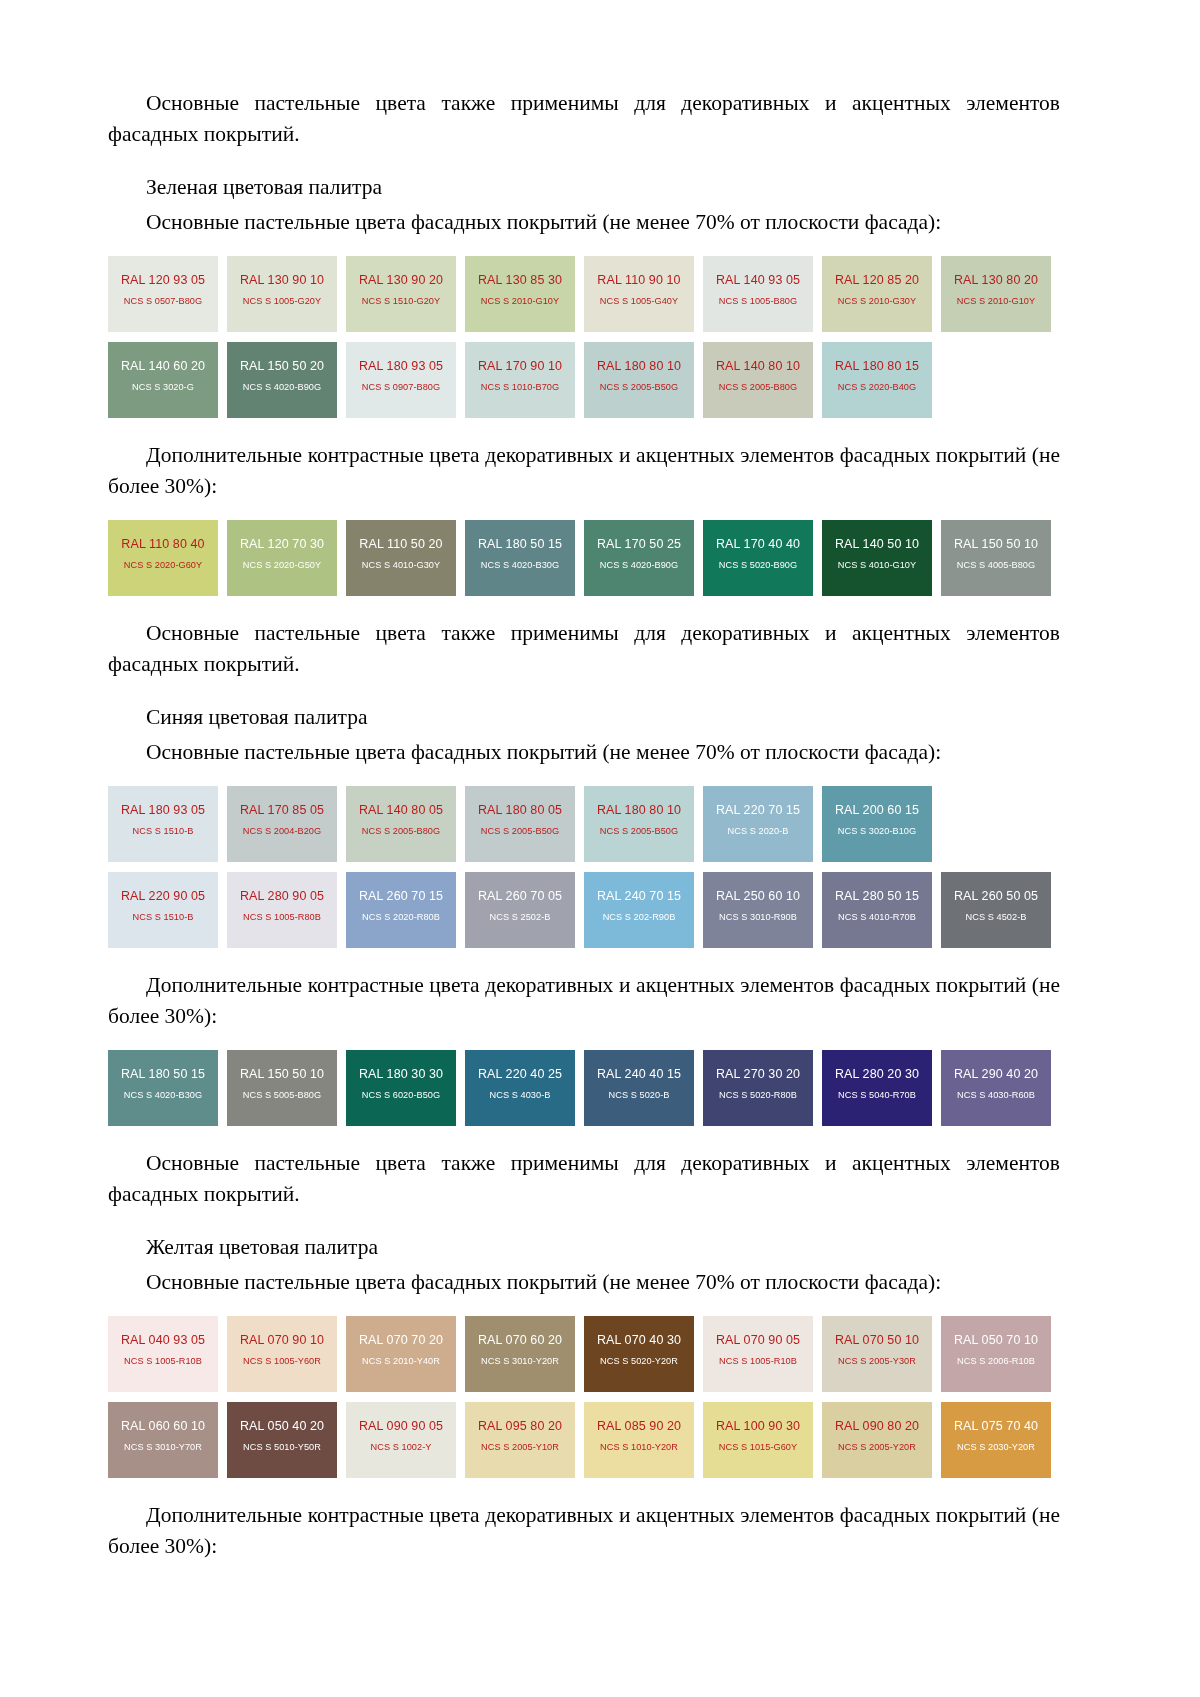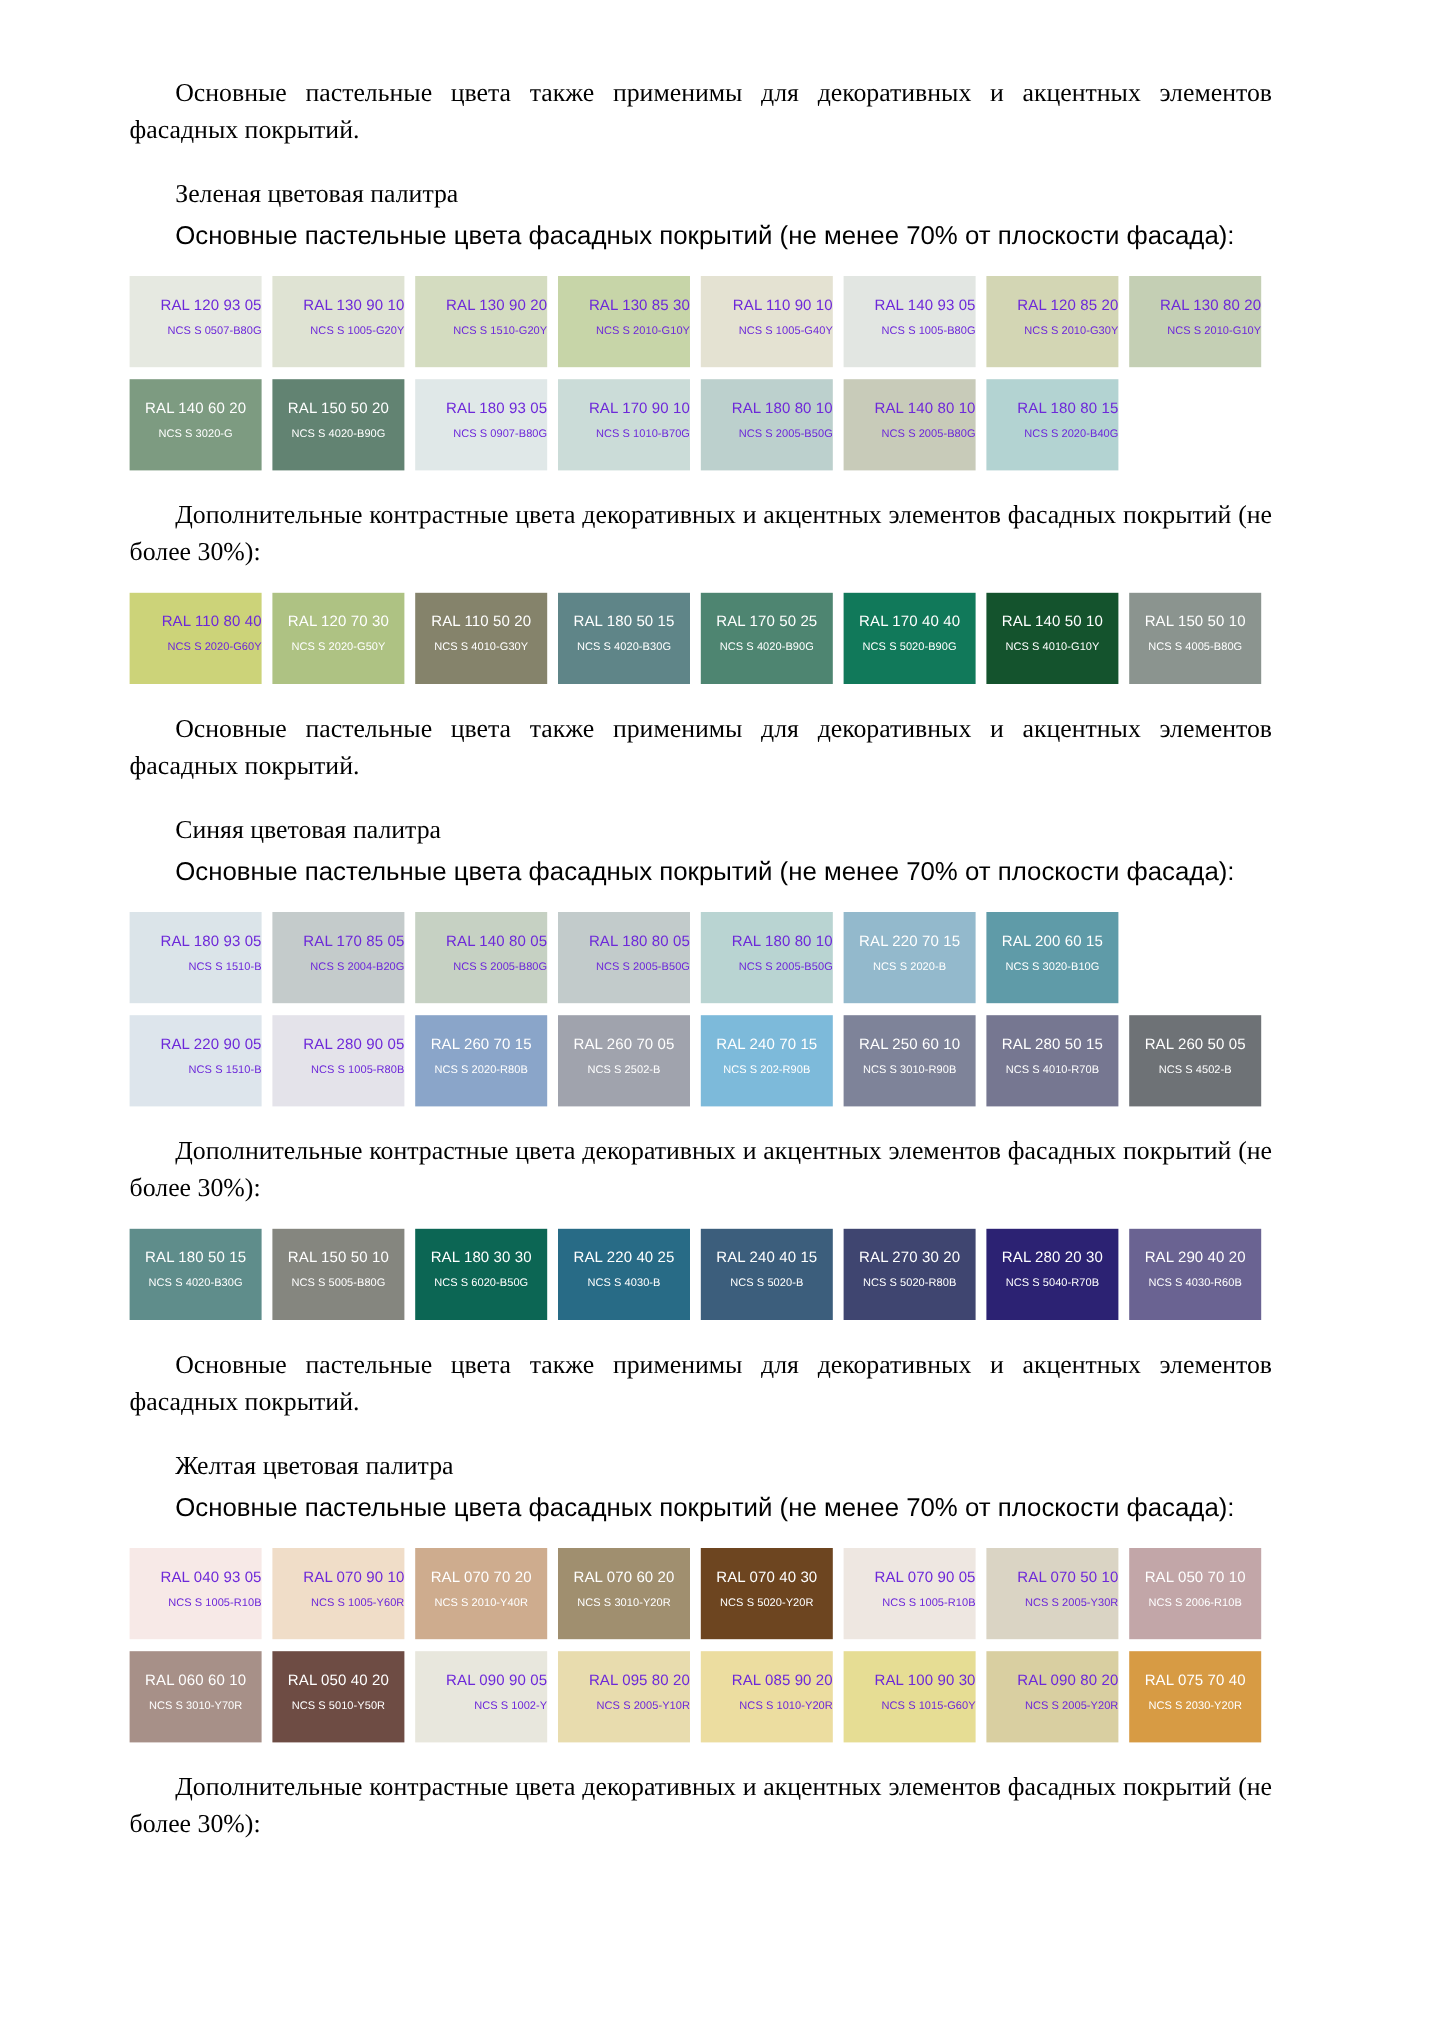--- a/index.html
+++ b/index.html
@@ -18,21 +18,21 @@
   .page {
     position: relative;
     width: 1200px;
     height: 1697px;
     padding: 0;
     box-sizing: border-box;
   }
   .content {
     position: absolute;
     left: 108px;
-    top: 62px;
+    top: 88px;
     width: 952px;
   }
   p.para {
     margin: 0 0 0 0;
     font-size: 21.5px;
     line-height: 31px;
     text-align: justify;
     text-indent: 38px;
     font-family: "Liberation Serif", serif;
   }
@@ -43,21 +43,21 @@
     text-indent: 38px;
     font-family: "Liberation Serif", serif;
   }
   .heading span.u {
   }
   .subline {
     margin: 4px 0 0 0;
     font-size: 21.5px;
     line-height: 31px;
     text-indent: 38px;
-    font-family: Liberation Sans, sans-serif;
+    font-family: Liberation Serif, serif;
   }
   .spacer-sm { height: 12px; }
   .spacer-md { height: 18px; }
   .spacer-lg { height: 22px; }
 
   .swatch-row {
     display: flex;
     gap: 9px;
     margin: 0;
     width: 952px;
@@ -87,21 +87,21 @@
   .swatch .ncs {
     font-size: 9.2px;
     font-weight: 400;
     text-align: center;
     margin-top: 9px;
     letter-spacing: 0.05px;
     line-height: 11px;
     white-space: nowrap;
   }
   .light-text .ral, .light-text .ncs { color: #ffffff; }
-  .dark-text .ral, .dark-text .ncs { color: #6d28d9; text-align: right; }
+  .dark-text .ral, .dark-text .ncs { color: #b91c1c; }
 </style>
 </head>
 <body>
 
 <div class="page">
   <div class="content">
 
     <p class="para">Основные пастельные цвета также применимы для декоративных и акцентных элементов фасадных покрытий.</p>
 
     <div class="spacer-sm"></div>

